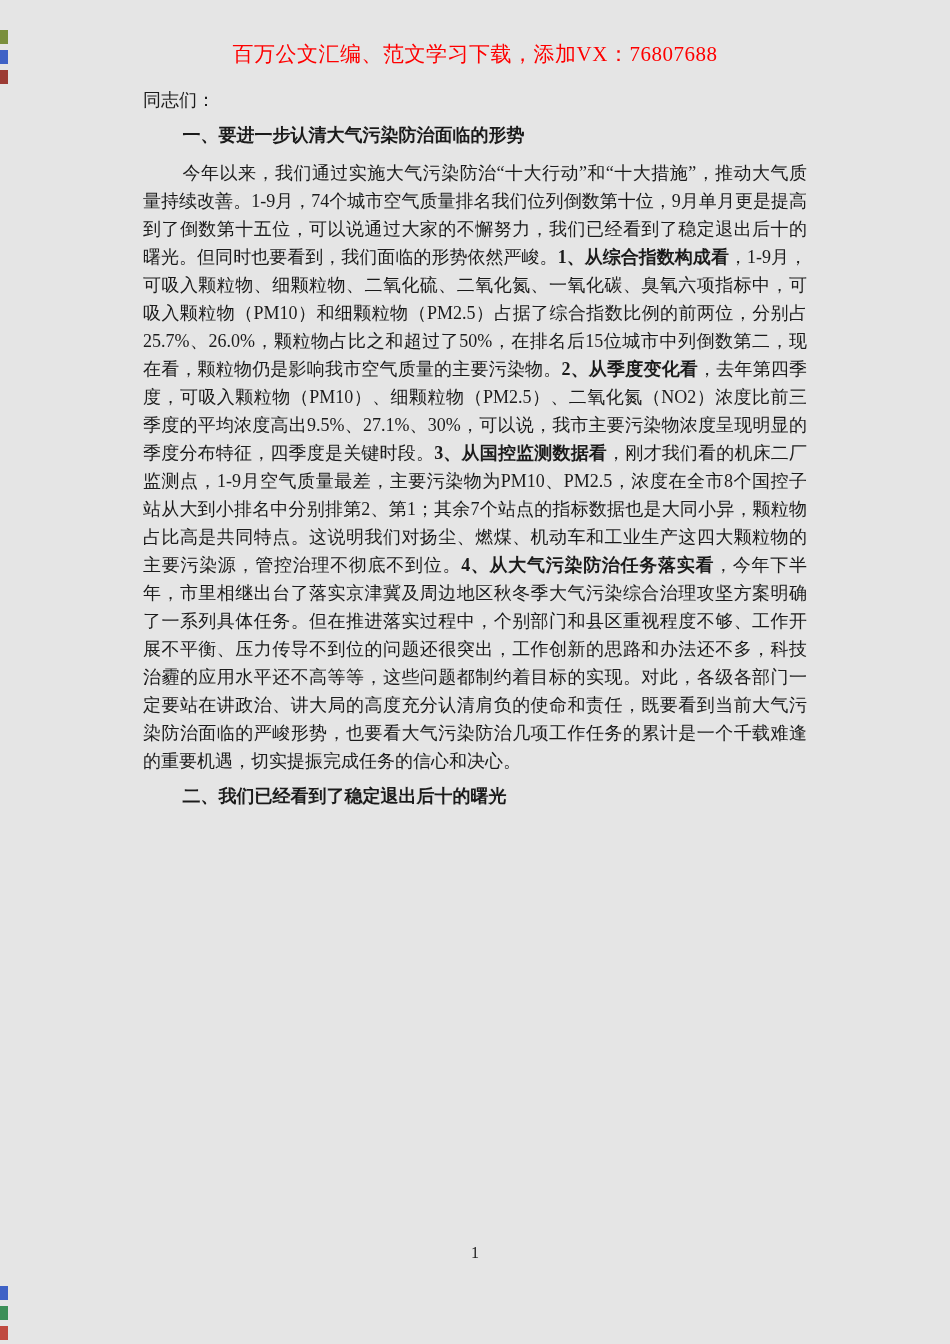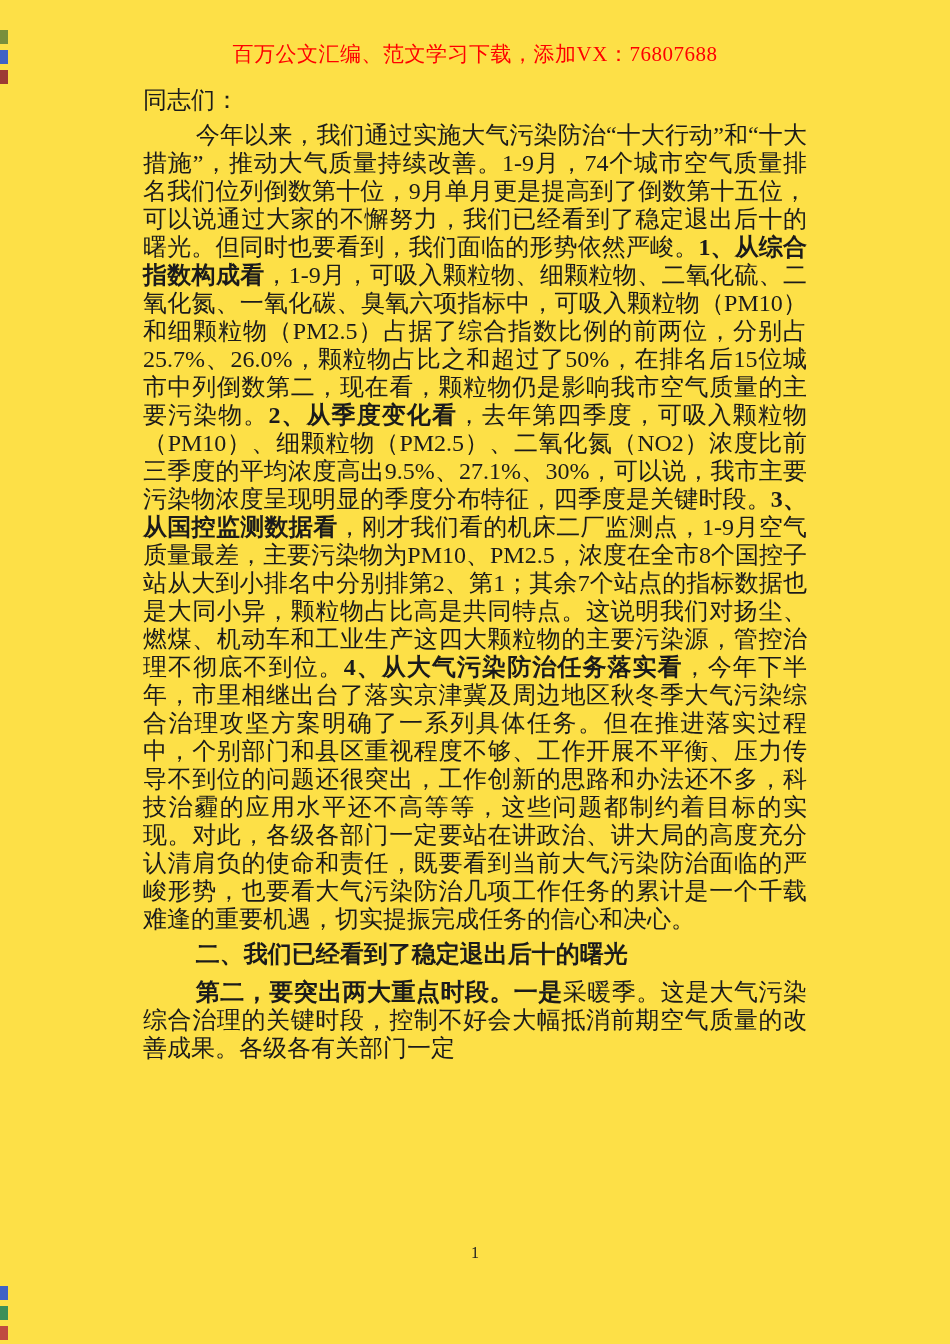--- a/index.html
+++ b/index.html
@@ -1,29 +1,29 @@
 <!DOCTYPE html>
 <html><head>
 <meta charset="utf-8">
 <style>
   html,body{margin:0;padding:0;}
   body{
     width:950px;height:1344px;position:relative;overflow:hidden;
     background:#ffffff;
     font-family:"Liberation Serif","DejaVu Serif",serif;
   }
-  .page{position:absolute;inset:0;background:#fde047;}
+  .page{position:absolute;inset:0;background:#e5e5e5;}
   .header-ad{
     position:absolute;top:40px;left:0;width:100%;
     text-align:center;font-size:21px;letter-spacing:.5px;
     font-family:"Liberation Serif","DejaVu Serif",serif;
   }
   .doc-body{
     position:absolute;top:86px;left:143px;width:664px;
-    font-size:24px;line-height:28px;color:#1b1b1b;
+    font-size:18px;line-height:28px;color:#1b1b1b;
     text-align:justify;
   }
   .para{margin:0 0 7px;text-indent:2.2em;}
   .salutation{text-indent:0;}
   .heading{font-weight:bold;margin:6px 0 10px;}
   .bold{font-weight:bold;}
   .page-number{
     position:absolute;top:1244px;left:0;width:100%;
     text-align:center;font-size:16px;color:#222222;
   }
@@ -39,19 +39,19 @@
       <div class="edge-mark" style="top: 70px; background: rgb(156, 59, 52);"></div>
       <div class="edge-mark" style="top: 1286px; background: rgb(63, 98, 198);"></div>
       <div class="edge-mark" style="top: 1306px; background: rgb(60, 143, 88);"></div>
       <div class="edge-mark" style="top: 1326px; background: rgb(192, 74, 64);"></div>
     </div>
 
   <div class="header-ad" style="color: rgb(254, 0, 0);">百万公文汇编、范文学习下载，添加VX：76807688</div>
 
   <div class="doc-body" id="doc-body" style="color: rgb(27, 27, 27);">
       <p class="para salutation"><span>同志们：</span></p>
+      <p class="para heading"><span class="bold">一、要进一步认清大气污染防治面临的形势</span></p>
       <p class="para body"><span>今年以来，我们通过实施大气污染防治“十大行动”和“十大措施”，推动大气质量持续改善。1-9月，74个城市空气质量排名我们位列倒数第十位，9月单月更是提高到了倒数第十五位，可以说通过大家的不懈努力，我们已经看到了稳定退出后十的曙光。但同时也要看到，我们面临的形势依然严峻。</span><span class="bold">1、从综合指数构成看</span><span>，1-9月，可吸入颗粒物、细颗粒物、二氧化硫、二氧化氮、一氧化碳、臭氧六项指标中，可吸入颗粒物（PM10）和细颗粒物（PM2.5）占据了综合指数比例的前两位，分别占25.7%、26.0%，颗粒物占比之和超过了50%，在排名后15位城市中列倒数第二，现在看，颗粒物仍是影响我市空气质量的主要污染物。</span><span class="bold">2、从季度变化看</span><span>，去年第四季度，可吸入颗粒物（PM10）、细颗粒物（PM2.5）、二氧化氮（NO2）浓度比前三季度的平均浓度高出9.5%、27.1%、30%，可以说，我市主要污染物浓度呈现明显的季度分布特征，四季度是关键时段。</span><span class="bold">3、从国控监测数据看</span><span>，刚才我们看的机床二厂监测点，1-9月空气质量最差，主要污染物为PM10、PM2.5，浓度在全市8个国控子站从大到小排名中分别排第2、第1；其余7个站点的指标数据也是大同小异，颗粒物占比高是共同特点。这说明我们对扬尘、燃煤、机动车和工业生产这四大颗粒物的主要污染源，管控治理不彻底不到位。</span><span class="bold">4、从大气污染防治任务落实看</span><span>，今年下半年，市里相继出台了落实京津冀及周边地区秋冬季大气污染综合治理攻坚方案明确了一系列具体任务。但在推进落实过程中，个别部门和县区重视程度不够、工作开展不平衡、压力传导不到位的问题还很突出，工作创新的思路和办法还不多，科技治霾的应用水平还不高等等，这些问题都制约着目标的实现。对此，各级各部门一定要站在讲政治、讲大局的高度充分认清肩负的使命和责任，既要看到当前大气污染防治面临的严峻形势，也要看大气污染防治几项工作任务的累计是一个千载难逢的重要机遇，切实提振完成任务的信心和决心。</span></p>
       <p class="para heading"><span class="bold">二、我们已经看到了稳定退出后十的曙光</span></p>
-      <p class="para body"><span class="bold">第二，要突出两大重点时段。一是</span><span>采暖季。这是大气污染综合治理的关键时段，控制不好会大幅抵消前期空气质量的改善成果。各级各有关部门一定</span></p>
     </div>
 
   <div class="page-number">1</div>
 </div>
 
 </body></html>

